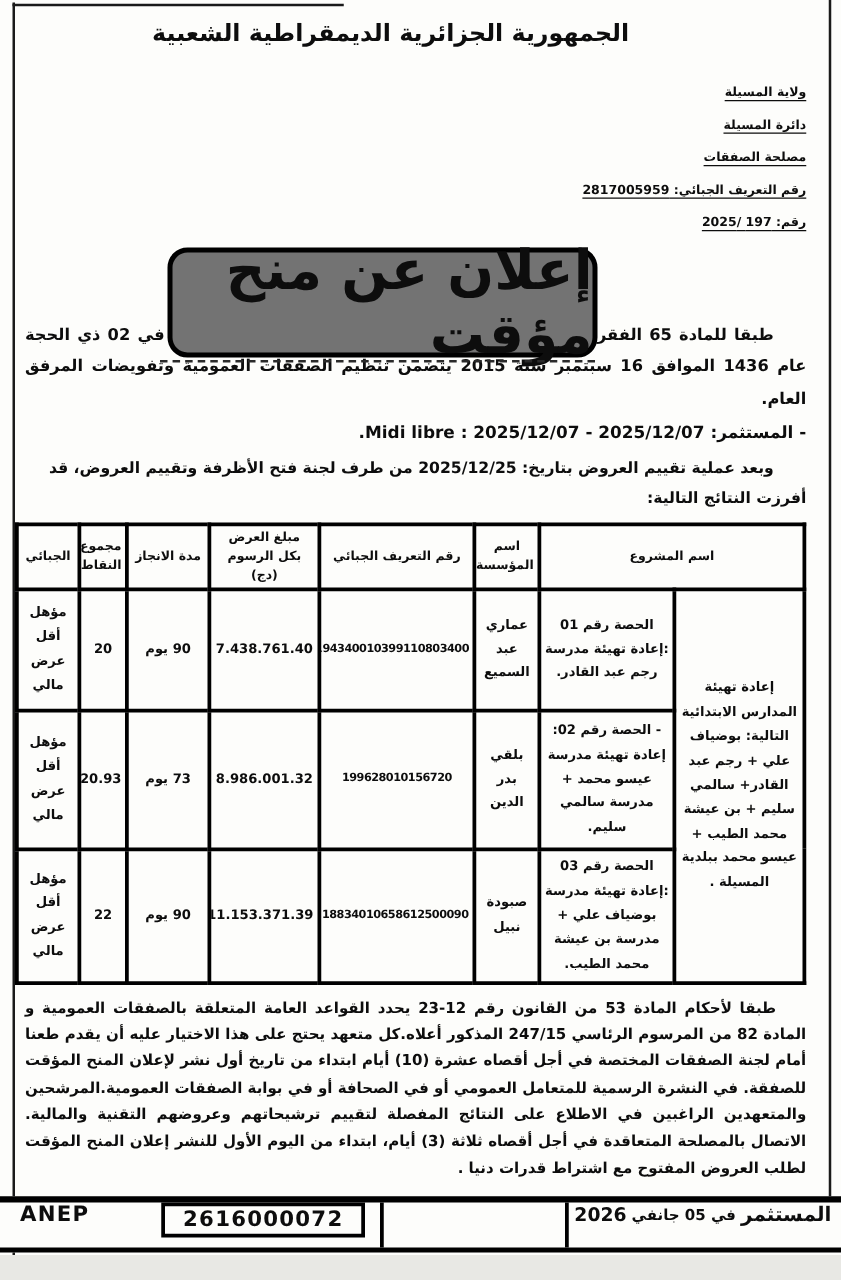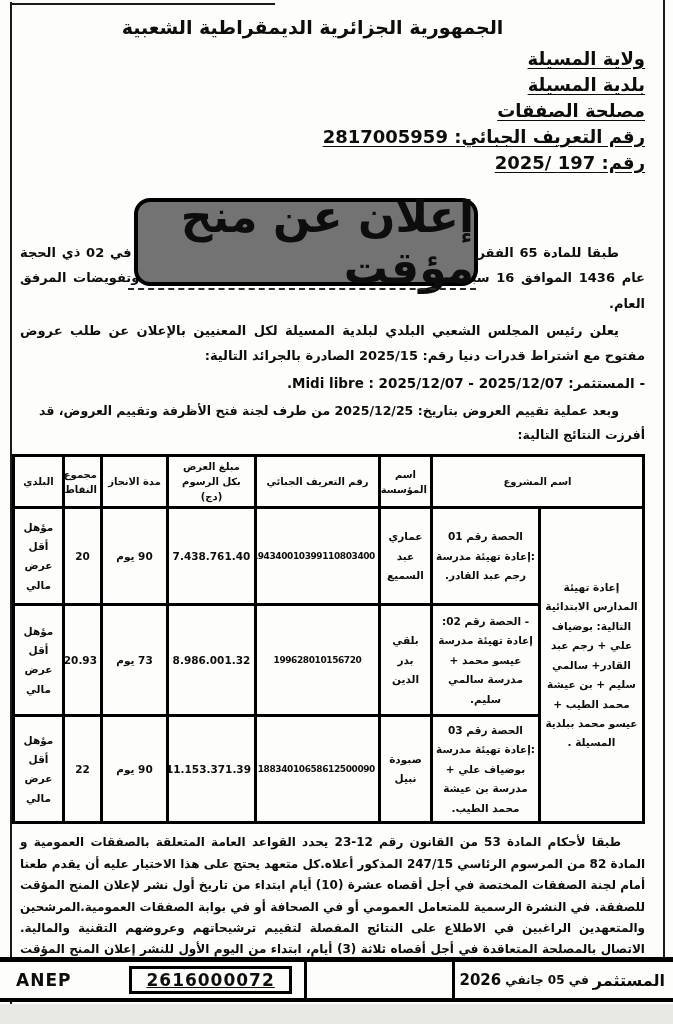--- a/index.html
+++ b/index.html
@@ -23,23 +23,23 @@
   .content{padding:0 28px 0 20px;}
 
   .republic-title{
     text-align:center;
     font-size:19px;
     margin:16px 40px 6px 0;
     letter-spacing:.2px;
   }
   .letterhead{
     text-align:right;
-    font-size:18px;
+    font-size:10px;
     line-height:26px;
-    margin-top:8px;
+    margin-top:24px;
   }
   .letterhead div span{text-decoration:underline;text-underline-offset:3px;}
 
   .banner{
     position:absolute;
     left:134px;top:198px;
     width:336px;height:80px;
     border:4px solid #000;
     border-radius:16px;
     display:flex;align-items:center;justify-content:center;
@@ -81,32 +81,31 @@
   td.project-merged{font-size:10.5px;line-height:2.0;padding:2px 5px;}
   td.lot{font-size:10.5px;line-height:2.0;margin-left:40px;}
 
   .closing{margin-top:8px;font-size:12px;line-height:1.78;text-align:justify;text-indent:24px;}
 
   .footer-bar{
     position:absolute;left:0;right:0;bottom:2px;
     height:36px;
     border-top:5px solid #000;
     border-bottom:4px solid #000;
-    display:flex;align-items:center;
+    display:flex;align-items:flex-start;
     direction:ltr;
     background:#fdfdfb;
   }
   .anep{font-size:17px;margin-left:16px;letter-spacing:1px;}
   .anep-number{
     border:3px solid #000;
     font-size:17px;
     padding:1px 14px;
     margin-left:58px;
     letter-spacing:1px;
-    text-decoration:underline;
   }
   .footer-mid{
     flex:1;align-self:stretch;
     border-left:3px solid #000;
     border-right:3px solid #000;
     margin-left:12px;
   }
   .footer-right{
     direction:rtl;
     padding:0 8px 0 4px;
@@ -125,32 +124,31 @@
   <div class="scan-line scan-left"></div>
   <div class="scan-line scan-right"></div>
   <div class="scan-line scan-top"></div>
 
   <div class="content">
 
     <div class="republic-title">الجمهورية الجزائرية الديمقراطية الشعبية</div>
 
     <div class="letterhead">
       <div><span>ولاية المسيلة</span></div>
-      <div><span>بلدية المسيلة</span></div>
+      <div><span>دائرة المسيلة</span></div>
       <div><span>مصلحة الصفقات</span></div>
       <div><span>رقم التعريف الجبائي: 2817005959</span></div>
       <div><span>رقم: 197 /2025</span></div>
     </div>
 
     <div class="banner">إعلان عن منح مؤقت</div>
     <div class="banner-dash"></div>
 
     <div class="body-text">
       <p class="para">طبقا للمادة 65 الفقرة الثانية من المرسوم الرئاسي رقم 15 /247 المؤرخ في 02 ذي الحجة عام 1436 الموافق 16 سبتمبر سنة 2015 يتضمن تنظيم الصفقات العمومية وتفويضات المرفق العام.</p>
-      <p class="para">يعلن رئيس المجلس الشعبي البلدي لبلدية المسيلة لكل المعنيين بالإعلان عن طلب عروض مفتوح مع اشتراط قدرات دنيا رقم: 2025/15 الصادرة بالجرائد التالية:</p>
       <div class="papers">- المستثمر: 2025/12/07 -  Midi libre : 2025/12/07.</div>
       <p class="eval-line">وبعد عملية تقييم العروض بتاريخ: 2025/12/25 من طرف لجنة فتح الأظرفة وتقييم العروض، قد أفرزت النتائج التالية:</p>
     </div>
 
     <table class="results">
       <colgroup>
         <col style="width:104px">
           <col style="width:108px">
           <col style="width:52px">
           <col style="width:124px">
@@ -160,21 +158,21 @@
           <col style="width:50px">
       </colgroup>
       <thead>
         <tr>
           <th colspan="2">اسم المشروع</th>
           <th>اسم المؤسسة</th>
           <th>رقم التعريف الجبائي</th>
           <th>مبلغ العرض بكل الرسوم (دج)</th>
           <th>مدة الانجاز</th>
           <th>مجموع النقاط</th>
-          <th>البلدي</th>
+          <th>الجبائي</th>
         </tr>
       </thead>
       <tbody>
         <tr class="row1">
           <td rowspan="3" class="project-merged">إعادة تهيئة المدارس الابتدائية التالية: بوضياف علي + رجم عبد القادر+ سالمي سليم + بن عيشة محمد الطيب + عيسو محمد ببلدية المسيلة .</td>
           <td class="lot">الحصة رقم 01 :إعادة تهيئة مدرسة رجم عبد القادر.</td>
           <td>عماري عبد السميع</td>
           <td class="nif">194340010399110803400</td>
           <td class="amount">7.438.761.40</td>
           <td>90 يوم</td>

